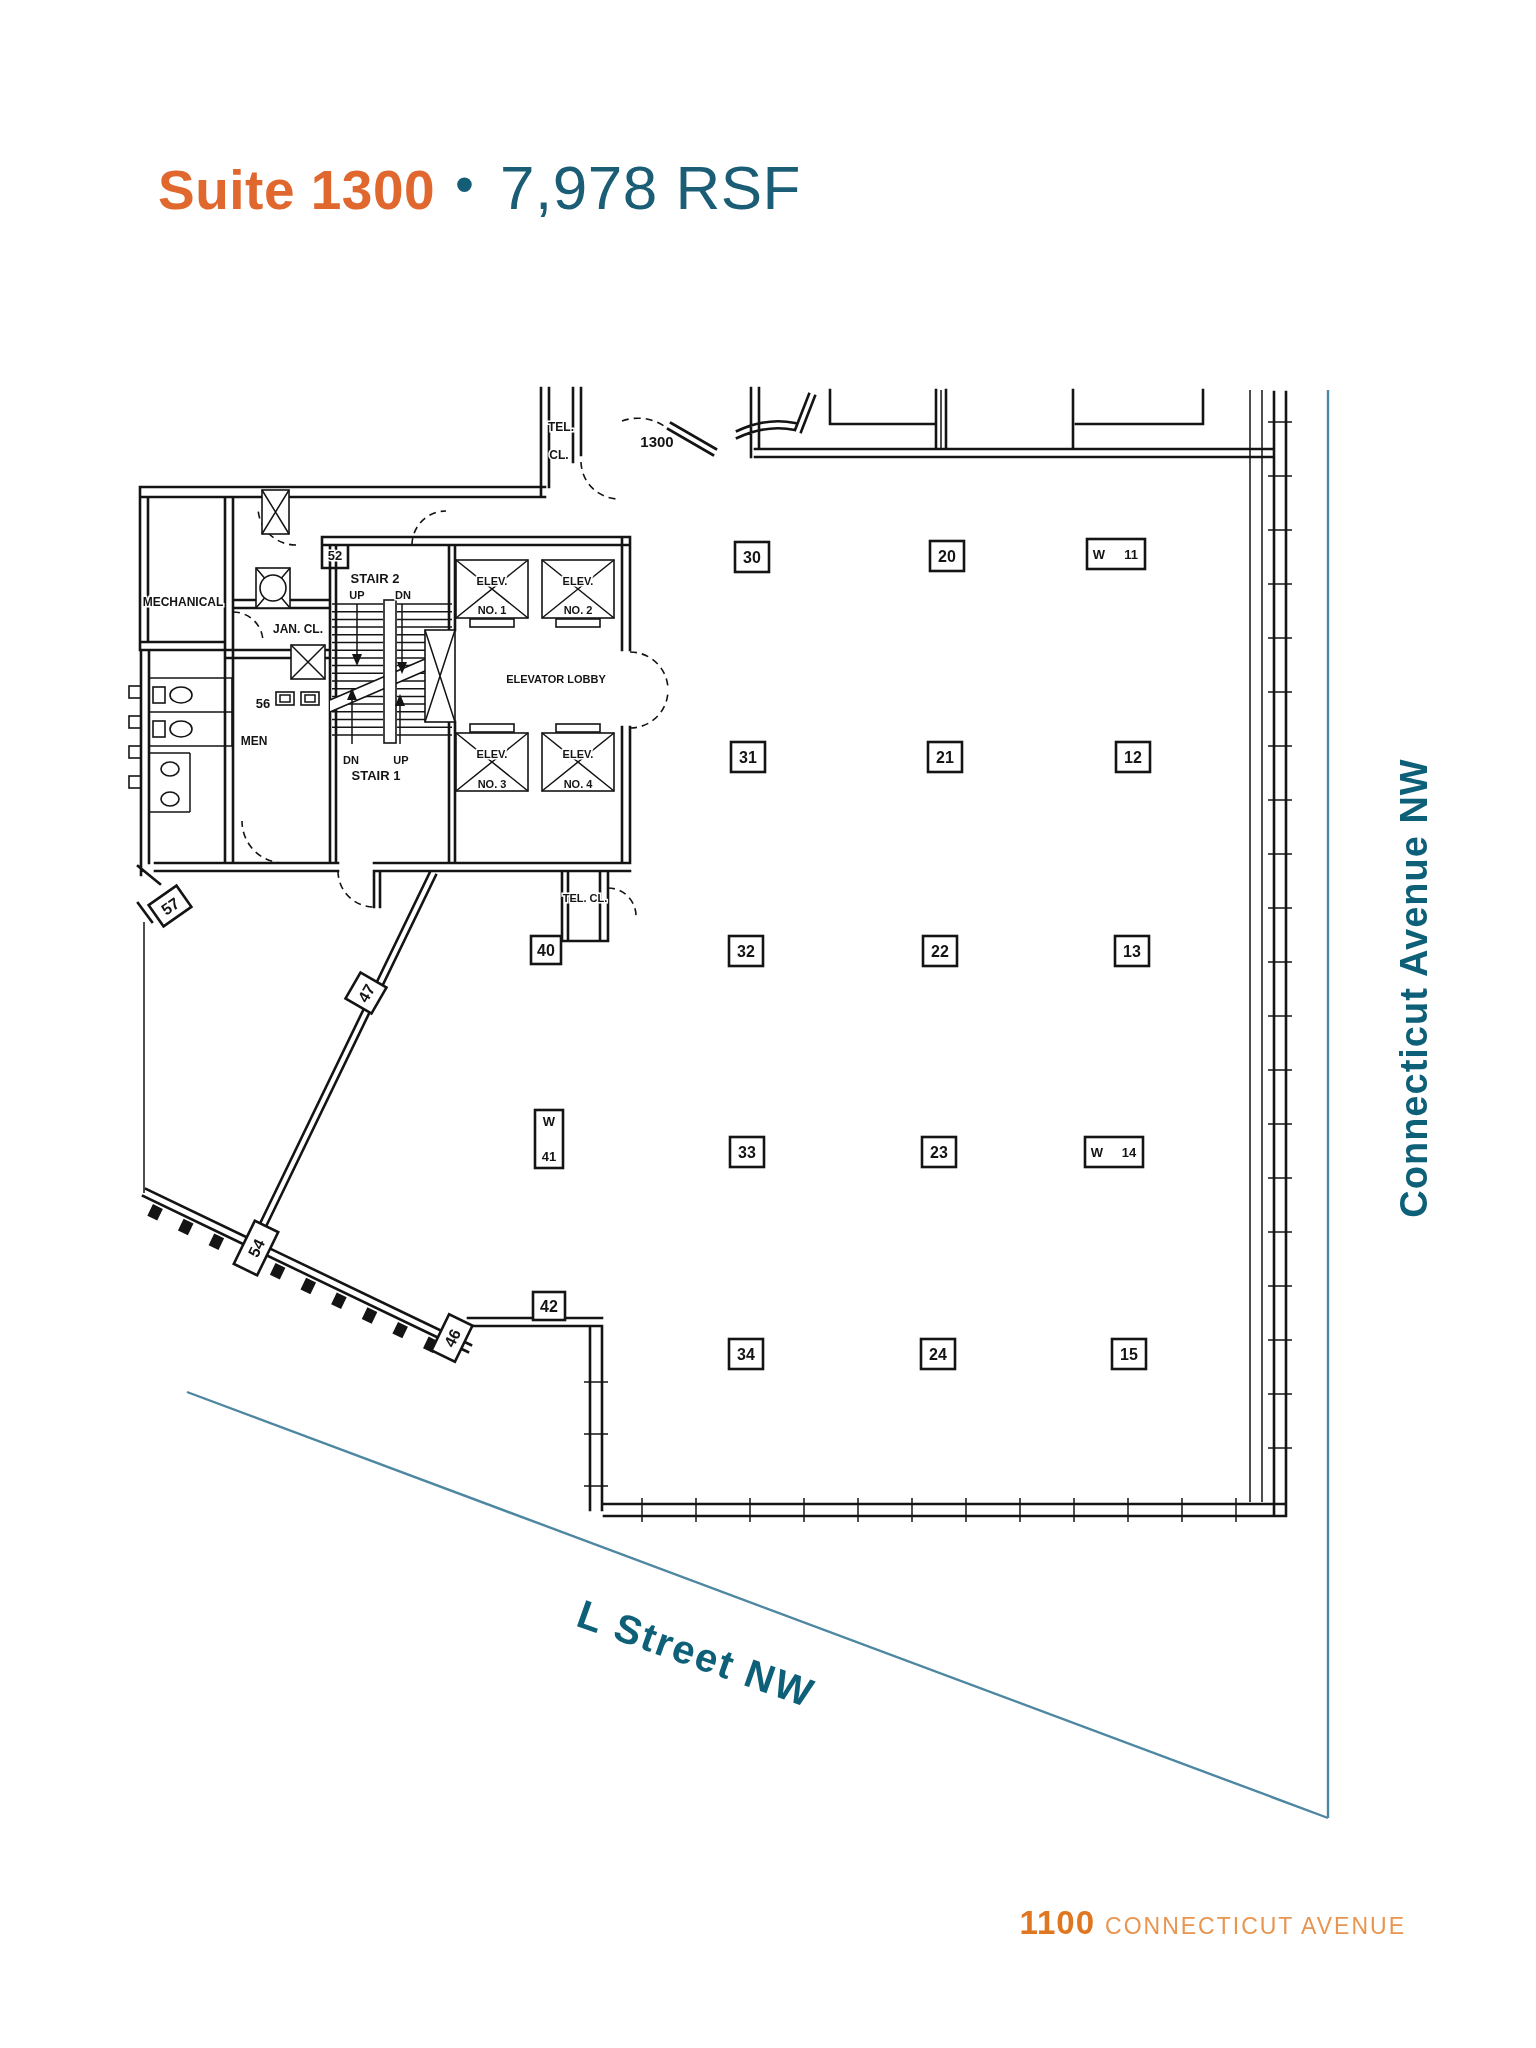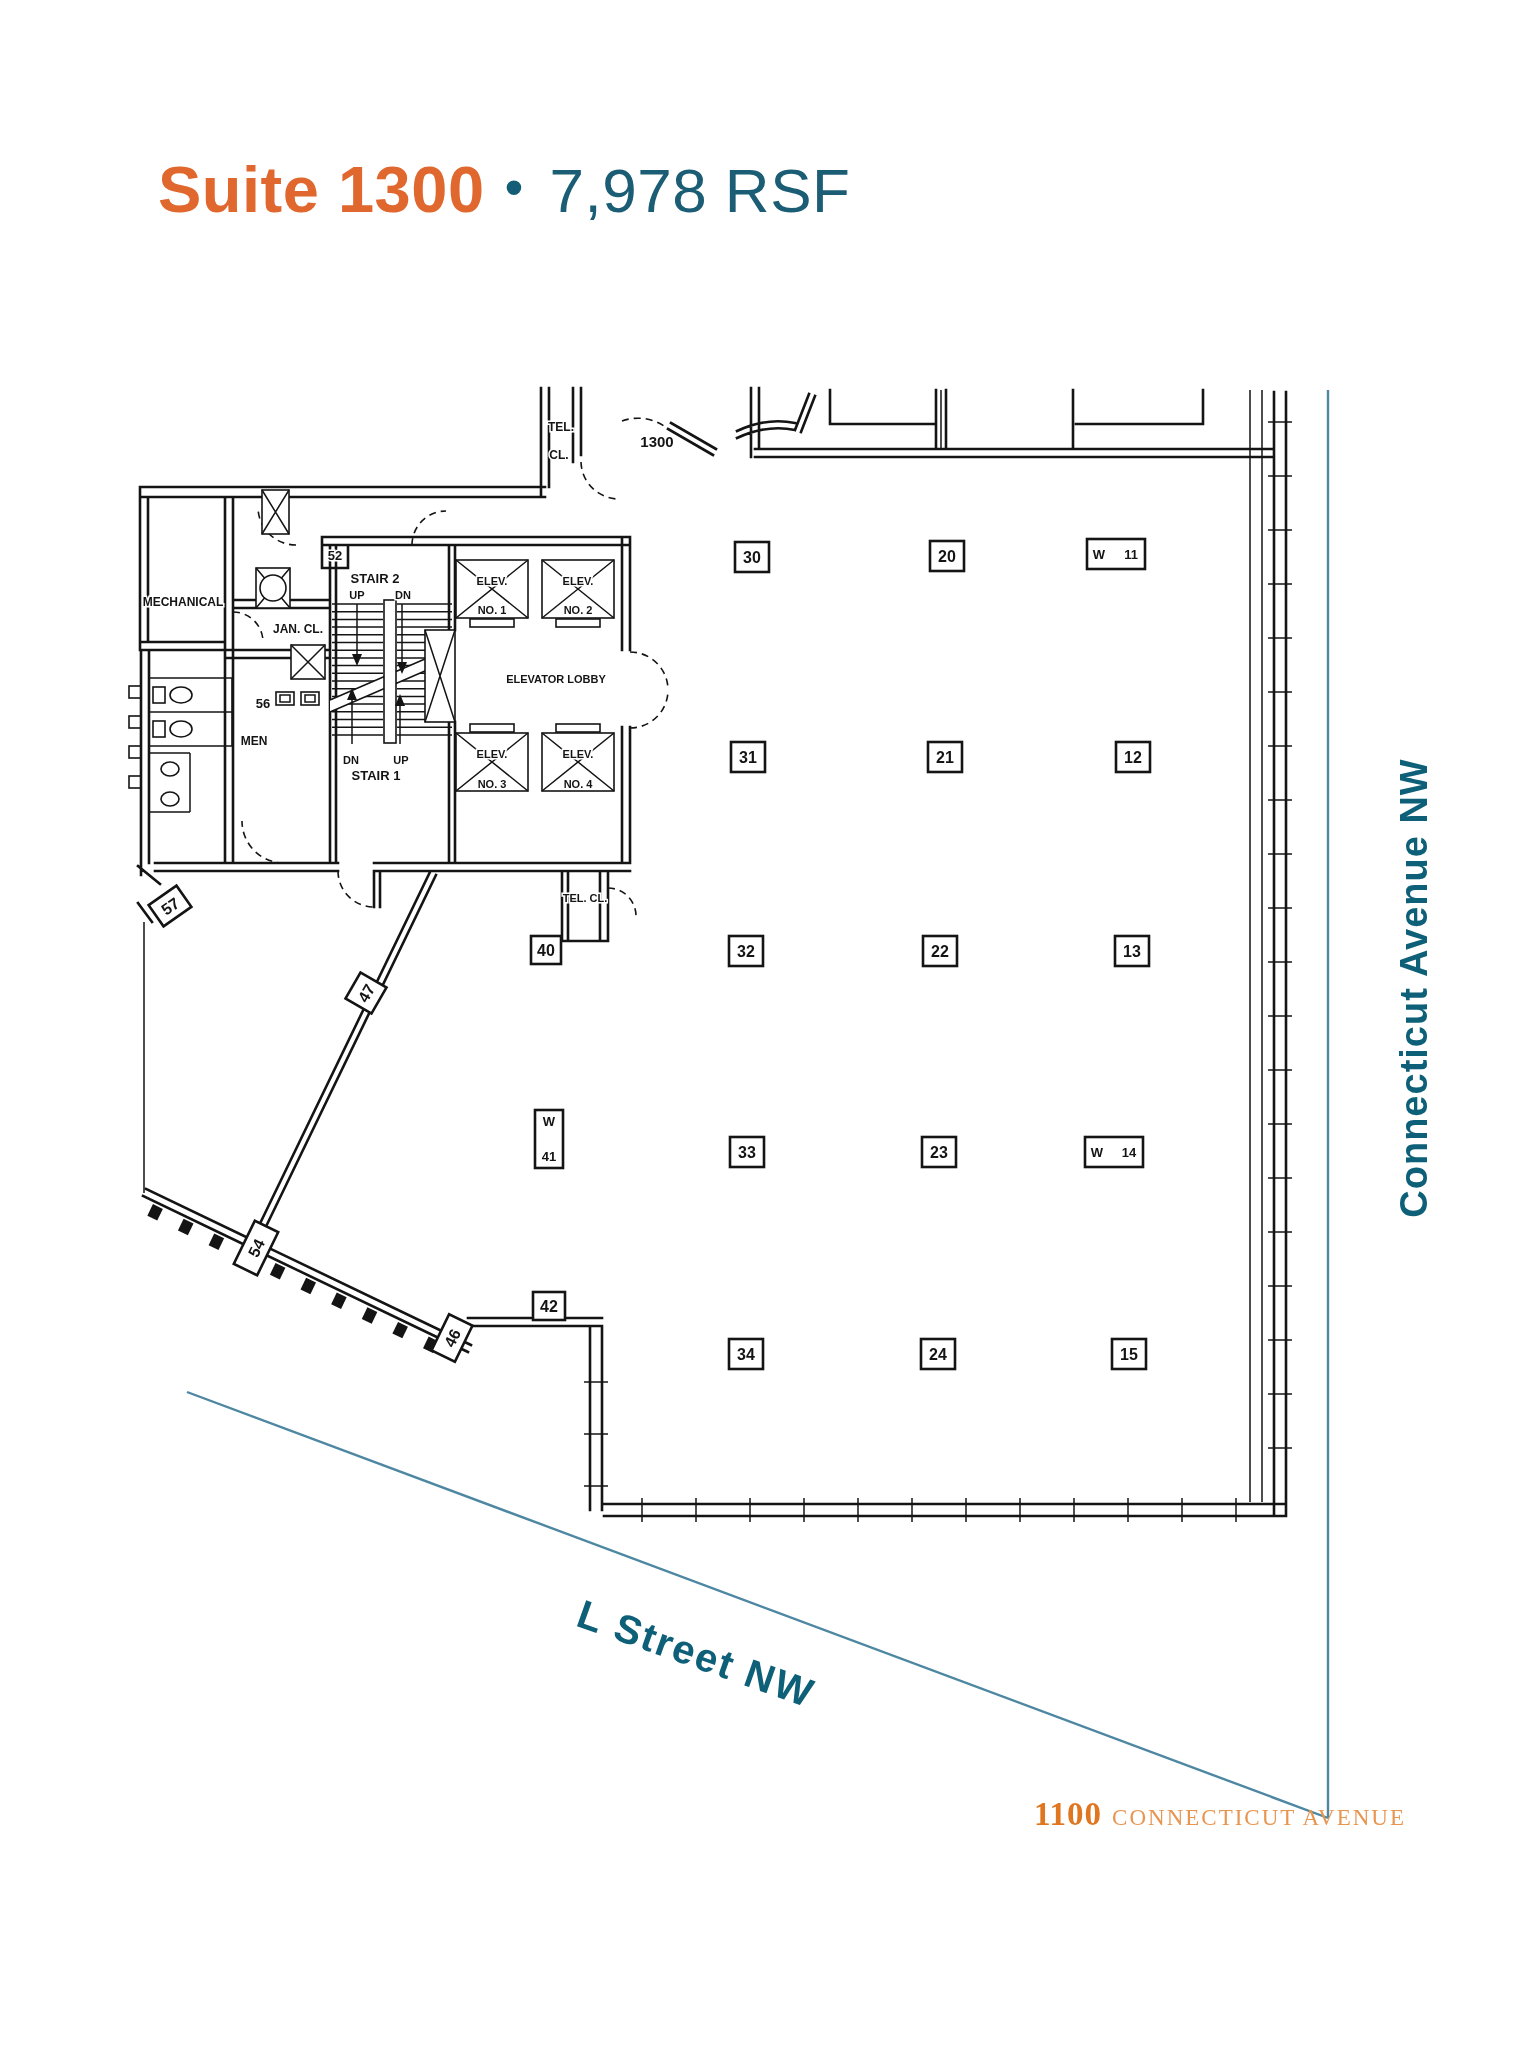--- a/index.html
+++ b/index.html
@@ -1,29 +1,29 @@
 <!DOCTYPE html>
 <html><head>
 <meta charset="utf-8">
 <style>
   html,body{margin:0;padding:0;background:#ffffff;}
   #page{position:relative;width:1536px;height:2048px;background:#fff;overflow:hidden;
         font-family:"Liberation Sans",sans-serif;}
   
   #title{position:absolute;left:158px;top:152px;white-space:nowrap;}
-  #title .suite{font-size:65px;font-weight:700;color:#E0682F;letter-spacing:.5px;}
+  #title .suite{font-size:55px;font-weight:700;color:#E0682F;letter-spacing:.5px;}
   #title .sep{font-size:54px;color:#135E76;vertical-align:6px;padding:0 14px 0 20px;}
   #title .area{font-size:62px;font-weight:400;color:#1B5D74;letter-spacing:.5px;margin-left:12px;}
   
   #conn-ave{position:absolute;left:1414px;top:988px;transform:translate(-50%,-50%) rotate(-90deg);
             white-space:nowrap;font-size:38px;font-weight:700;color:#0E6078;letter-spacing:1px;}
   #l-street{position:absolute;left:696px;top:1654px;transform:translate(-50%,-50%) rotate(19.5deg);
             white-space:nowrap;font-size:40px;font-weight:700;color:#0E6078;letter-spacing:2px;}
   
-  #footer{position:absolute;right:130px;top:1796px;white-space:nowrap;font-family:Liberation Serif, serif;}
+  #footer{position:absolute;right:130px;top:1904px;white-space:nowrap;}
   #footer .num{font-size:33px;font-weight:700;color:#E0761F;letter-spacing:1px;}
   #footer .street{font-size:23px;font-weight:400;color:#E89550;letter-spacing:2px;padding-left:10px;}
   
   .w2{stroke:#141414;stroke-width:2.6;fill:none;stroke-linecap:square;}
   .w1{stroke:#141414;stroke-width:1.5;fill:none;}
   .wd{stroke:#141414;stroke-width:1.6;fill:none;stroke-dasharray:7 5;}
   .fx{stroke:#141414;stroke-width:1.6;fill:#ffffff;}
   .tl{stroke:#4E87A2;stroke-width:2.4;fill:none;}
   .lbl{fill:#141414;font-family:"Liberation Sans",sans-serif;font-weight:700;
        text-anchor:middle;paint-order:stroke;stroke:#ffffff;stroke-width:3px;}

